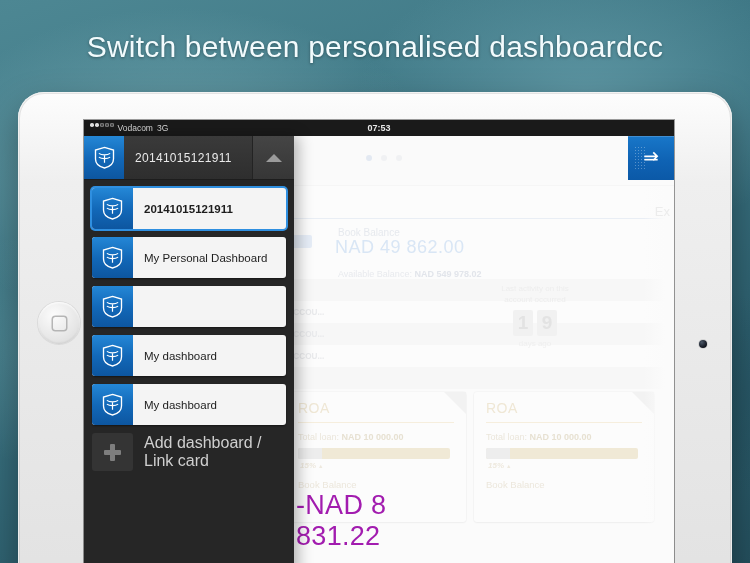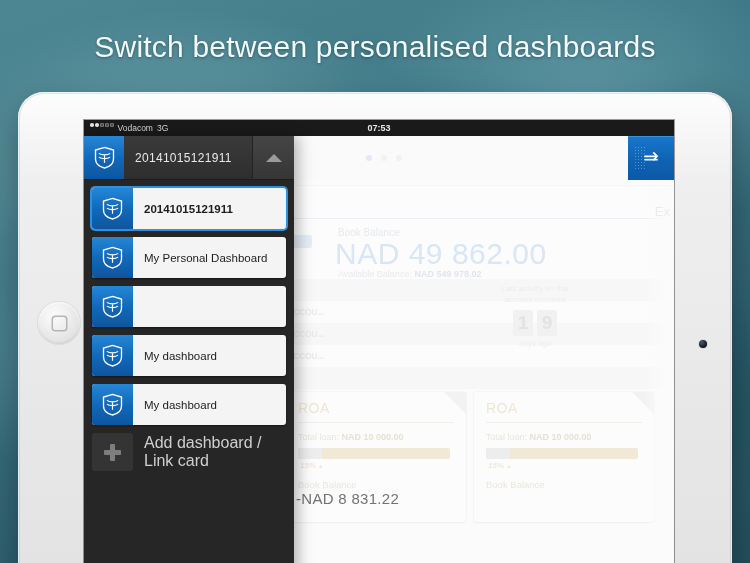--- a/index.html
+++ b/index.html
@@ -154,21 +154,21 @@
   .bal-bar{
     position:absolute; left:18px; top:16px; width:196px; height:13px;
     border-radius:2px; background:#e6edf7;
   }
   .bal-bar-label{
     position:absolute; left:48px; top:31px;
     font-size:8.5px; color:#e2e6ec; font-weight:bold; letter-spacing:.2px;
   }
   .bal-bar-label::after{ content:"\25B2"; font-size:6px; margin-left:2px; }
   .book-lbl{ position:absolute; left:240px; top:8px; font-size:10px; color:#e6e9ee; }
-  .book-amt{ position:absolute; left:237px; top:18px; font-size:30px; color:#d9e6f5; letter-spacing:.5px; }
+  .book-amt{ position:absolute; left:237px; top:18px; font-size:18px; color:#d9e6f5; letter-spacing:.5px; }
   .avail{ position:absolute; left:240px; top:50px; font-size:9px; color:#e8eaee; }
   .avail b{ color:#e2e5eb; }
 
   .txn{ display:flex; align-items:center; height:22px; font-size:8.2px; color:#e9eaec; font-weight:bold; padding:0 14px; }
   .txn:nth-child(odd){ background:#f7f7f7; }
   .txn .date{ width:62px; color:#ececee; }
   .txn .desc{ flex:1; }
 
   .activity{
     position:absolute; right:96px; top:148px; width:86px; text-align:center;
@@ -187,21 +187,21 @@
   .loan-card.c3{ left:390px; }
   .loan-head{ padding:8px 0 6px 12px; font-size:14px; color:#efe7d5; letter-spacing:.5px; }
   .loan-rule{ height:1px; background:#f6eedd; margin:0 12px; }
   .loan-total{ padding:9px 0 0 12px; font-size:9px; color:#ebe6db; }
   .loan-total b{ color:#e7e1d2; }
   .loan-bar{ margin:6px 0 0 12px; width:152px; height:11px; border-radius:2px; background:#f0e9d6; position:relative; }
   .loan-bar i{ position:absolute; left:0; top:0; width:16%; height:100%; background:#ededed; border-radius:2px 0 0 2px; }
   .loan-pct{ margin:2px 0 0 14px; font-size:8px; color:#eee9de; font-weight:bold;font-style:italic; }
   .loan-pct::after{ content:"\25B2"; font-size:5.5px; margin-left:2px; }
   .loan-bb{ margin:9px 0 0 12px; font-size:9.5px; color:#ece7dc; }
-  .loan-amt{ margin:0 0 0 10px; font-size:15px; color:#737373; letter-spacing:.3px; }
+  .loan-amt{ margin:0 0 0 10px; font-size:27px; color:#a21caf; letter-spacing:.3px; }
 
   .right-strip{
     position:absolute; right:0; top:50px; width:30px; bottom:0;
     background:linear-gradient(90deg, rgba(255,255,255,0), #fbfbfb 70%);
   }
   .strip-txt{ position:absolute; right:4px; font-size:13px; color:#ececec; }
 
   
   .drawer{
     position:absolute; left:0; top:0; width:210px; bottom:0;
@@ -262,21 +262,21 @@
   }
   .add-tile::before{ width:17px; height:5px; }
   .add-tile::after{ width:5px; height:17px; }
   .add-label{ flex:1; display:flex; align-items:center; padding-left:11px; font-size:16px; color:#cfcfcf; }
 </style>
 </head>
 <body>
 
 <div class="backdrop"></div>
 
-<div class="promo-title">Switch between personalised dashboards</div>
+<div class="promo-title">Switch between personalised dashboardcc</div>
 
 <div class="device">
 
   <div class="home-button">
       <i></i>
     </div>
   <div class="camera"></div>
 
   <div class="screen">
 

